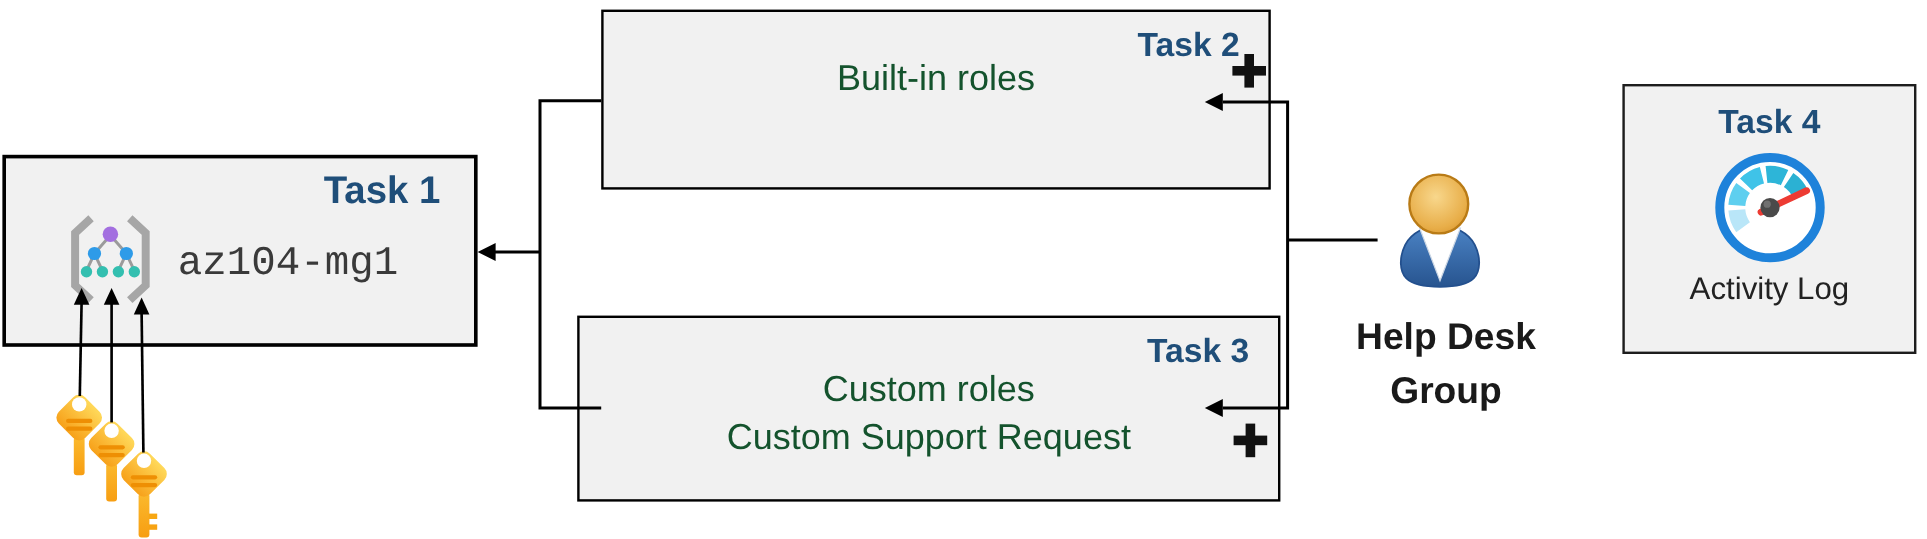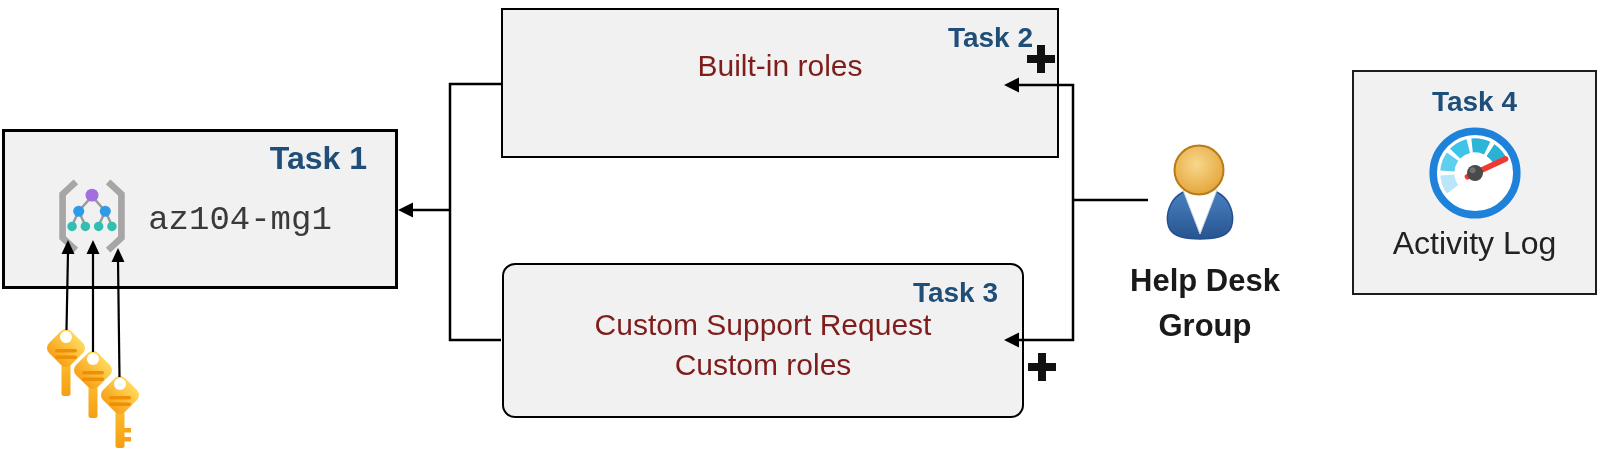--- a/index.html
+++ b/index.html
@@ -6,40 +6,40 @@
   .canvas {
     position:relative; width:1606px; height:449px; overflow:hidden;
     font-family:"Liberation Sans", sans-serif; background:#ffffff;
   }
   .box {
     position:absolute; box-sizing:border-box;
     background:#F1F1F1; border:2px solid #000000;
   }
   .task1 { left:2px;   top:129px; width:396px; height:160px; border-width:3px; }
   .task2 { left:501px; top:8px;   width:558px; height:150px; }
-  .task3 { left:502px; top:263px; width:522px; height:155px;border-radius:13px; }
+  .task3 { left:481px; top:263px; width:586px; height:155px; }
   .task4 { left:1352px;top:70px;  width:245px; height:225px; border-color:#1d1d1d; }
   .task-title {
     position:absolute; top:12px; right:24px;
     font-weight:bold; font-size:28px; color:#1F4E79; white-space:nowrap;
   }
   .task1 .task-title { font-size:32px; right:28px; top:8px; }
   .task4 .task-title { position:static; display:block; text-align:center; margin-top:14px; }
   .box-lines {
     position:absolute; left:0; right:0; top:36px; text-align:center;
-    font-size:30px; line-height:40px; color:#7f1d1d;
+    font-size:30px; line-height:40px; color:#14532d;
   }
   .task3 .box-lines { top:40px; }
   .mg-icon { position:absolute; left:50px; top:46px; width:74px; height:76px; }
   .task1-label {
     position:absolute; left:110px; right:30px; top:69px; text-align:center;
     font-size:34px; color:#3A3A3A; white-space:nowrap;font-family:Liberation Mono, monospace;
   }
   .gauge-wrap { display:block; width:94px; height:94px; margin:8px auto 0 auto; }
-  .task4-label { text-align:center; font-size:32px; color:#222222; margin-top:5px; }
+  .task4-label { text-align:center; font-size:26px; color:#222222; margin-top:5px; }
   .person-wrap { position:absolute; left:1154px; top:143px; width:92px; height:102px; }
   .person-label {
     position:absolute; left:1110px; top:258px; width:190px; text-align:center;
     font-size:31px; line-height:45px; color:#1a1a1a;font-weight:bold;
   }
   .keys-wrap { position:absolute; left:28px; top:312px; width:132px; height:137px; }
   .overlay { position:absolute; left:0; top:0; width:1606px; height:449px; pointer-events:none; }
 </style>
 </head>
 <body>
@@ -68,22 +68,22 @@
   <div class="box task2">
     <span class="task-title">Task 2</span>
     <div class="box-lines">
       <div>Built-in roles</div>
     </div>
   </div>
 
   <div class="box task3">
     <span class="task-title">Task 3</span>
     <div class="box-lines">
+      <div>Custom roles</div>
       <div>Custom Support Request</div>
-      <div>Custom roles</div>
     </div>
   </div>
 
   <div class="box task4">
     <span class="task-title">Task 4</span>
     <span class="gauge-wrap">
       <svg width="94" height="94" viewBox="0 0 100 100">
         <circle cx="50" cy="50" r="44.5" fill="#ffffff" stroke="#1E82DA" stroke-width="8"></circle>
         <path d="M32.2,62.9 L20.1,71.8 A37,37 0 0 1 13.1,52.6 L28.1,51.5 A22,22 0 0 0 32.2,62.9 Z" fill="#B9E6F8"></path>
         <path d="M28.1,48.5 L13.1,47.4 A37,37 0 0 1 20.1,28.2 L32.2,37.1 A22,22 0 0 0 28.1,48.5 Z" fill="#5ECFEF"></path>

